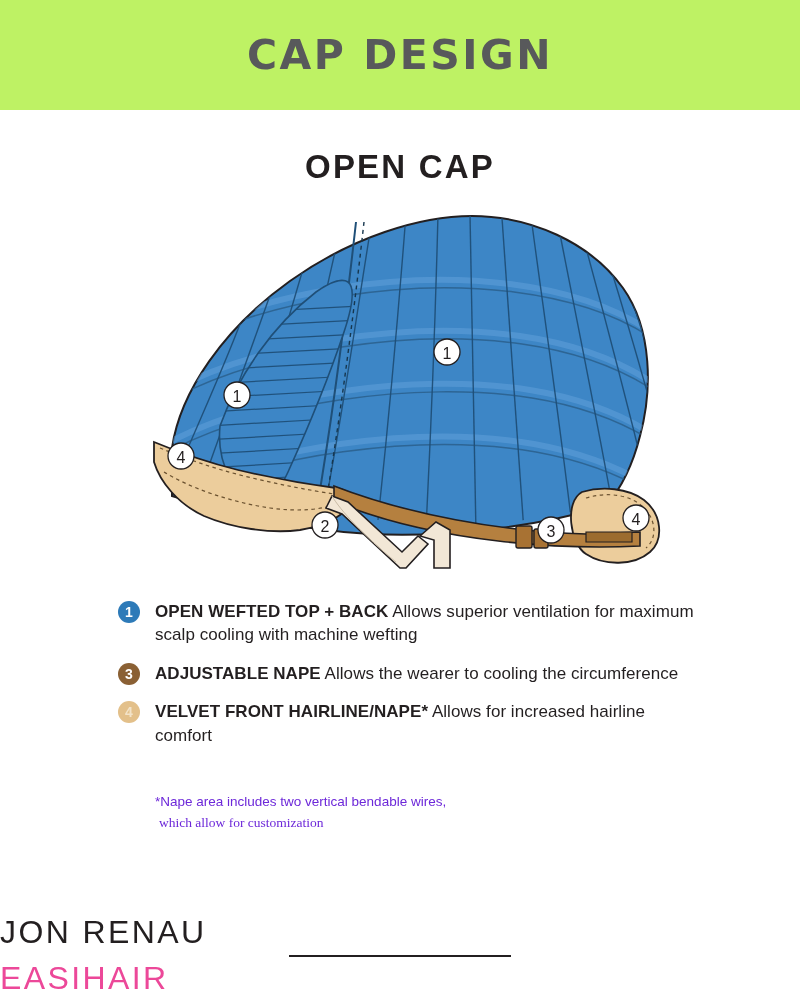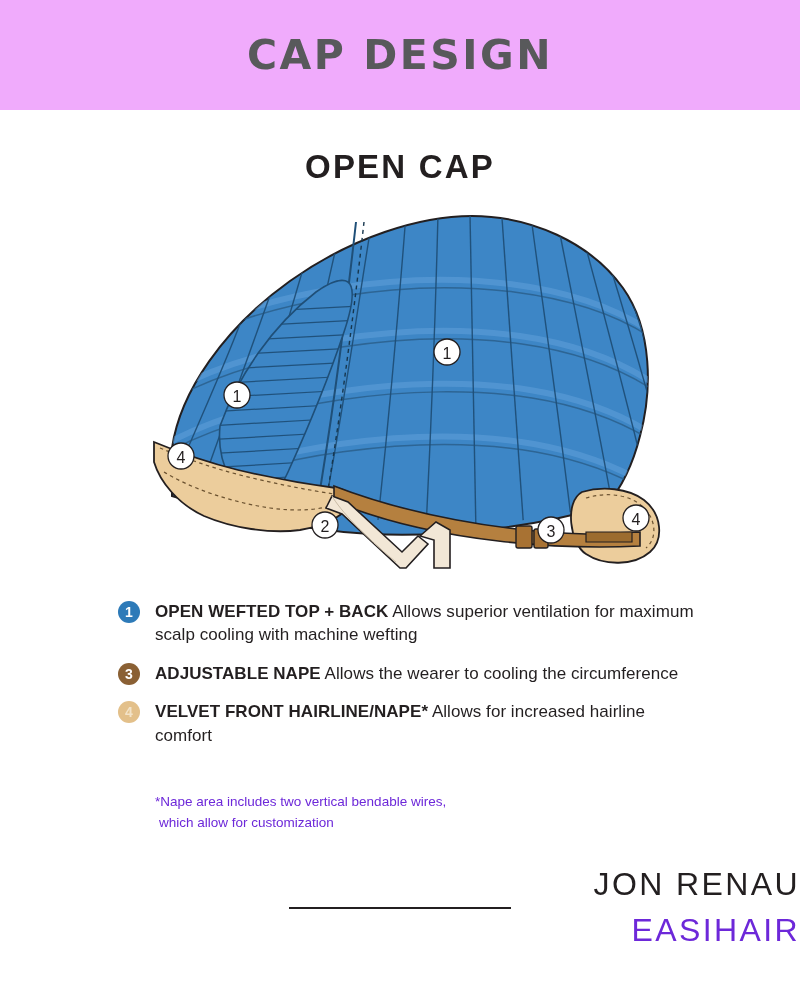--- a/index.html
+++ b/index.html
@@ -22,21 +22,21 @@
     position: relative;
     background: #ffffff;
   }
 
   
   .header-band {
     position: absolute;
     left: 0; top: 0;
     width: 800px;
     height: 110px;
-    background: #f0abfc;
+    background: #bef264;
     display: flex;
     align-items: center;
     justify-content: center;
   }
   .header-title {
     font-family: "DejaVu Sans", sans-serif;
     font-size: 41px;
     font-weight: bold;
     letter-spacing: 2.5px;
     color: #58595b;
@@ -111,47 +111,47 @@
   }
   .footnote {
     position: absolute;
     left: 155px;
     top: 792px;
     width: 500px;
     font-size: 13.5px;
     line-height: 1.52;
     color: #6d28d9;
   }
-  .footnote .l2 { padding-left: 4px; display: block; }
+  .footnote .l2 { padding-left: 4px; display: block; font-family: Liberation Serif, serif; }
 
   
   .brand {
     position: absolute;
     left: 0;
-    top: 866px;
-    width: 800px;
-    text-align: right;
+    top: 914px;
+    width: 800px;
+    text-align: left;
   }
   .brand-top {
     font-size: 32px;
     letter-spacing: 2.4px;
     color: #231f20;
     line-height: 1.18;
     font-weight: 400;
   }
   .brand-rule {
     width: 222px;
     height: 2px;
     background: #231f20;
     margin: 3px auto 3px auto;
   }
   .brand-bottom {
     font-size: 32px;
     letter-spacing: 2.4px;
-    color: #6d28d9;
+    color: #ec4899;
     line-height: 1.18;
     font-weight: 400;
   }
 
   
   .marker-circle { fill: #ffffff; stroke: #231f20; stroke-width: 1.3; }
   .marker-text {
     fill: #231f20;
     font-family: "Liberation Sans", sans-serif;
     font-size: 16px;

